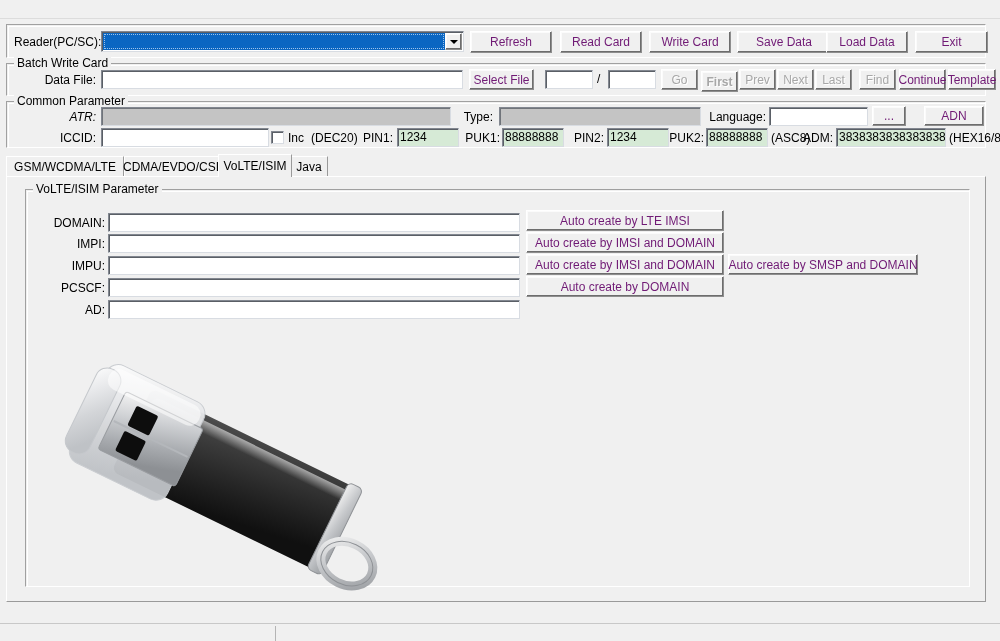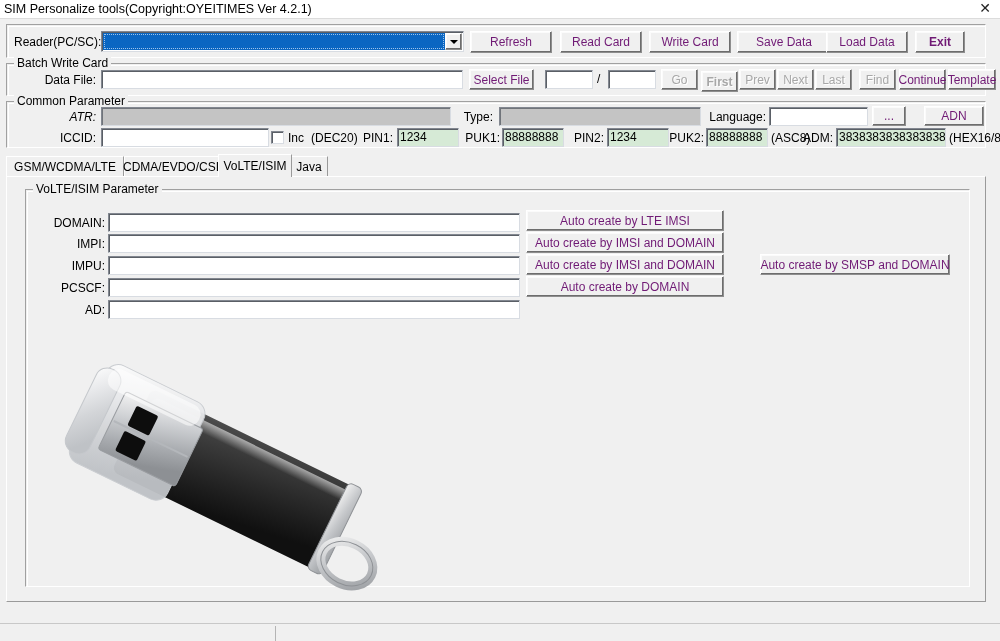--- a/index.html
+++ b/index.html
@@ -262,45 +262,41 @@
     line-height: 14px;
     color: #000;
     white-space: nowrap;
   }
 </style>
 </head>
 <body>
 
 <div class="app">
 
-  <div class="titlebar">
-    <div class="titlebar-text">SIM Personalize tools(Copyright:OYEITIMES Ver 4.2.1)</div>
-    <div class="close-btn">✕</div>
-  </div>
 
   <div class="client">
 
     <div class="groupbox" style="left:6px; top:5px; width:980px; height:34px;">
     </div>
 
     <div class="lbl" style="left:14px; top:15px; width:82px;">Reader(PC/SC):</div>
 
     <div class="combo" style="left:101px; top:12px; width:363px; height:21px;">
       <div class="combo-field"></div>
       <div class="combo-arrow">
         <span class="arrow-glyph"></span>
       </div>
     </div>
 
     <div class="btn" style="left:470px; top:12px; width:82px; height:22px;">Refresh</div>
     <div class="btn" style="left:560px; top:12px; width:82px; height:22px;">Read Card</div>
     <div class="btn" style="left:649px; top:12px; width:82px; height:22px;">Write Card</div>
     <div class="btn" style="left:737px; top:12px; width:94px; height:22px;">Save Data</div>
     <div class="btn" style="left:826px; top:12px; width:82px; height:22px;">Load Data</div>
-    <div class="btn" style="left:915px; top:12px; width:50px; height:22px;font-weight:bold;">Exit</div>
+    <div class="btn" style="left:915px; top:12px; width:73px; height:22px;">Exit</div>
 
     <div class="groupbox" style="left:6px; top:44px; width:980px; height:33px;">
       <div class="gb-title">Batch Write Card</div>
     </div>
 
     <div class="lbl" style="left:14px; top:53px; width:82px;">Data File:</div>
     <div class="tbox" style="left:101px; top:51px; width:362px; height:19px;"></div>
 
     <div class="btn" style="left:469px; top:50px; width:65px; height:21px;">Select File</div>
 
@@ -383,21 +379,21 @@
       <div class="tbox" style="left:101px; top:101px; width:412px; height:19px;"></div>
 
       <div class="lbl" style="left:30px; top:125px; width:68px;">AD:</div>
       <div class="tbox" style="left:101px; top:123px; width:412px; height:19px;"></div>
 
       <div class="btn" style="left:519px; top:33px; width:198px; height:21px;">Auto create by LTE IMSI</div>
       <div class="btn" style="left:519px; top:55px; width:198px; height:21px;">Auto create by IMSI and DOMAIN</div>
       <div class="btn" style="left:519px; top:77px; width:198px; height:21px;">Auto create by IMSI and DOMAIN</div>
       <div class="btn" style="left:519px; top:99px; width:198px; height:21px;">Auto create by DOMAIN</div>
 
-      <div class="btn" style="left:721px; top:77px; width:190px; height:21px;margin-left:32px;">Auto create by SMSP and DOMAIN</div>
+      <div class="btn" style="left:721px; top:77px; width:190px; height:21px;">Auto create by SMSP and DOMAIN</div>
 
       <div class="usb-wrap">
         <svg width="350" height="245" viewBox="0 0 350 245" xmlns="http://www.w3.org/2000/svg">
           <defs>
             <linearGradient id="bodyGrad" x1="0" y1="0" x2="0.35" y2="1">
               <stop offset="0%" stop-color="#6b6b6b"></stop>
               <stop offset="12%" stop-color="#4a4a4a"></stop>
               <stop offset="34%" stop-color="#3a3a3a"></stop>
               <stop offset="58%" stop-color="#2a2a2a"></stop>
               <stop offset="80%" stop-color="#1c1c1c"></stop>

